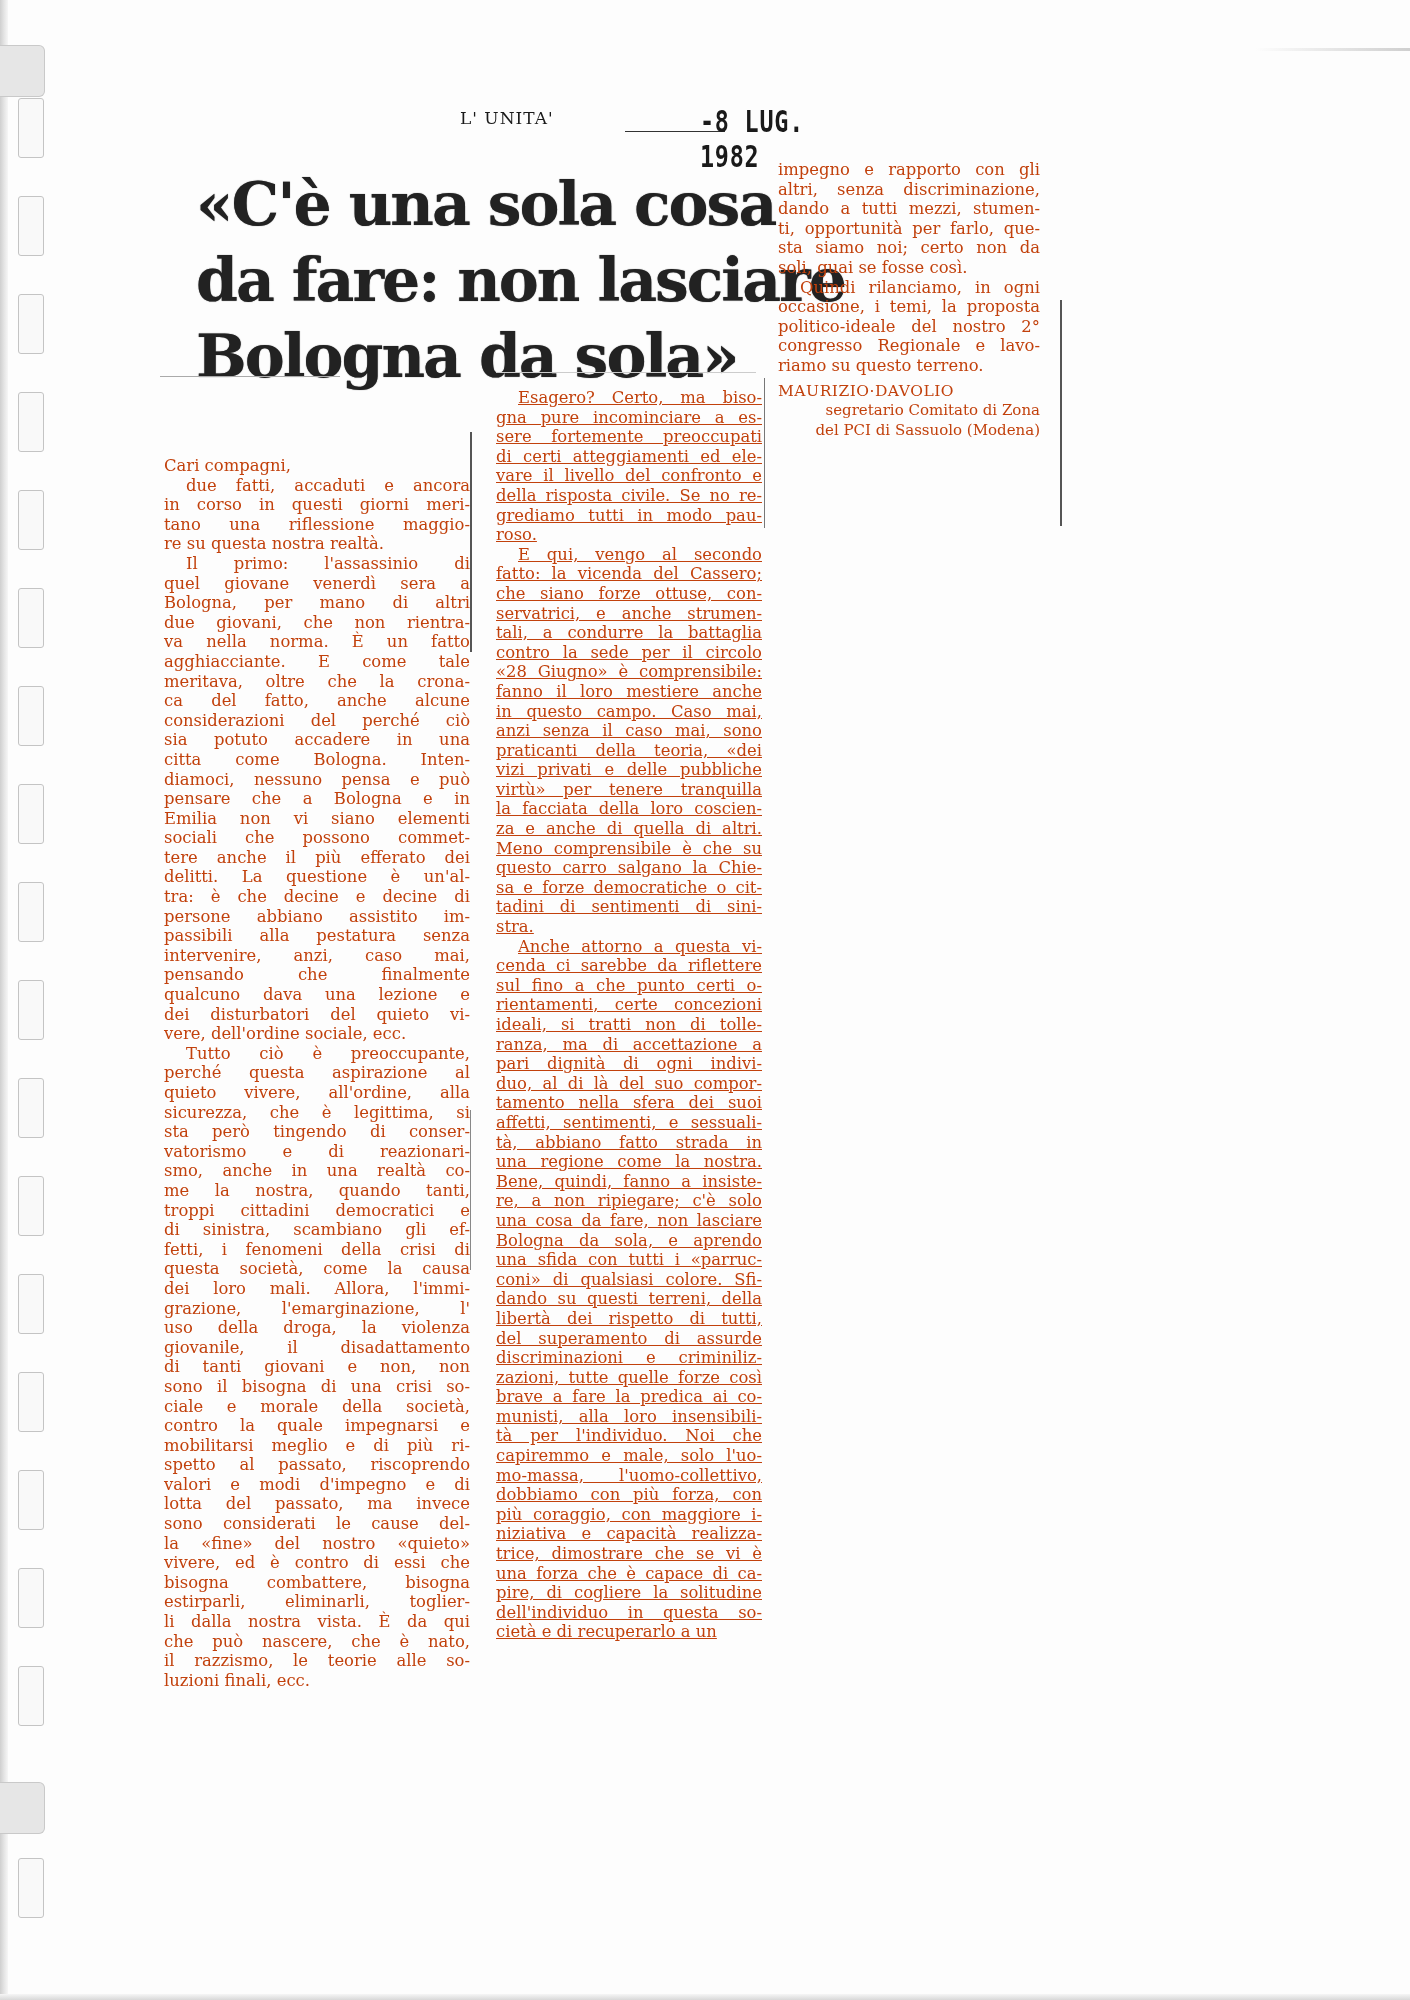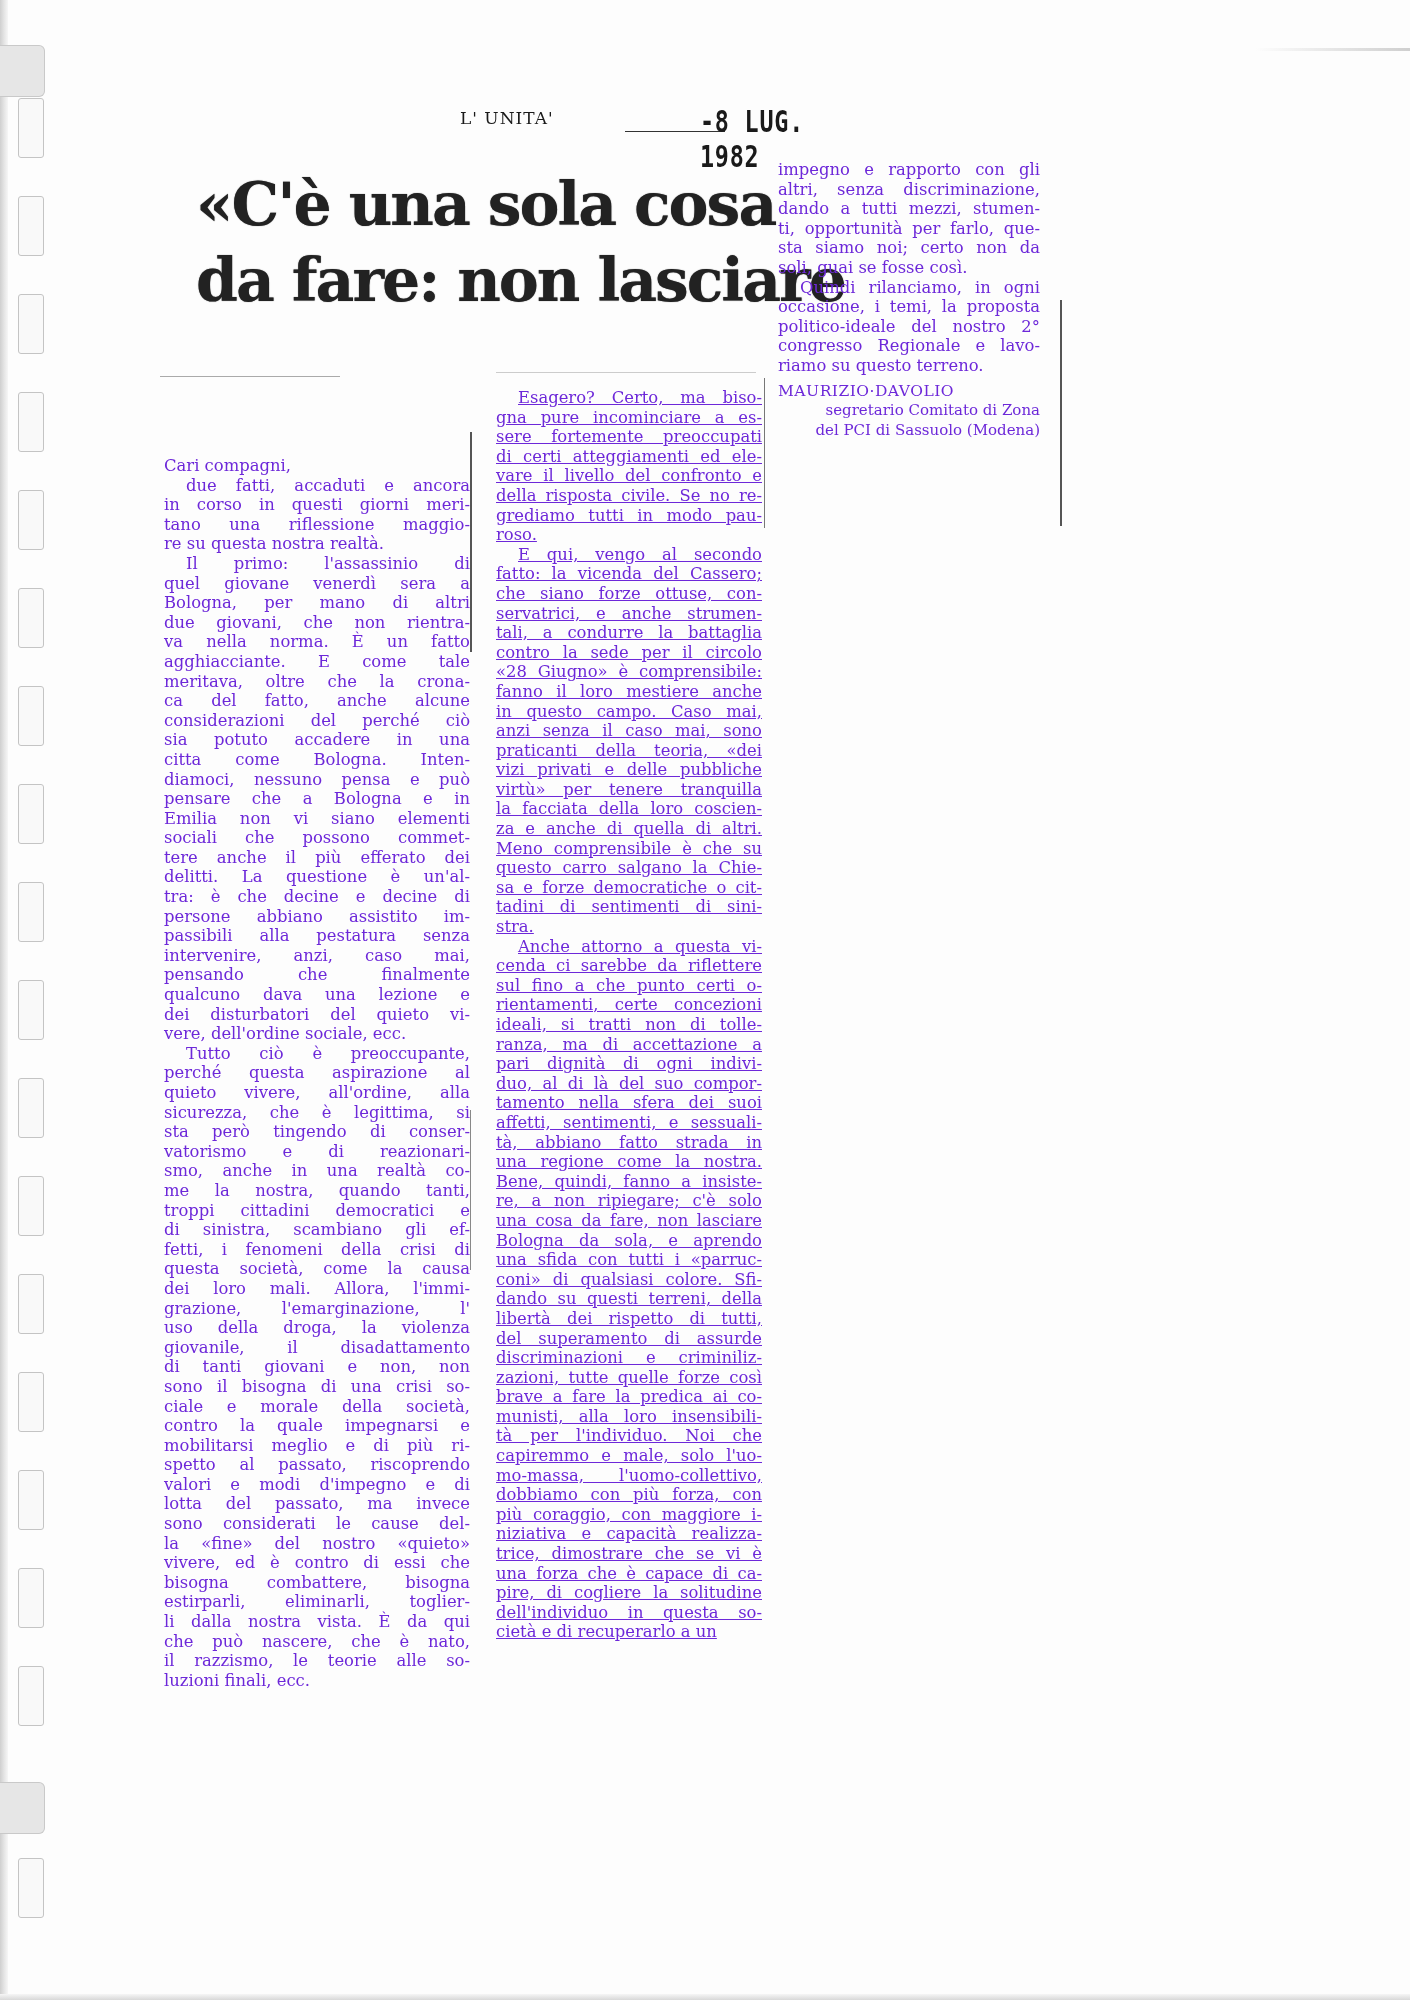--- a/index.html
+++ b/index.html
@@ -59,21 +59,21 @@
     position:absolute; left:160px; top:376px; width:180px; border-top:1px solid #aaa;
   }
   .rule-short2 {
     position:absolute; left:496px; top:372px; width:260px; border-top:1px solid #ccc;
   }
   .vrule {
     position:absolute; width:0; border-left:2px solid #555;
   }
 
   .col {
-    position:absolute; font-size:16.4px; line-height:19.6px; color:#6d28d9;
+    position:absolute; font-size:16.4px; line-height:19.6px; color:#c2410c;
     text-align:justify;
   }
   .col .line { display:block; white-space:nowrap; text-align-last:justify; text-align:justify; }
   .col .line.last { text-align-last:left; }
   .indent { padding-left:22px; }
 
   #col1 { left:164px; top:412px; width:306px;margin-top:44px; }
   #col2 { left:496px; top:388px; width:266px;text-decoration:underline; }
   #col3 { left:778px; top:160px; width:262px; }
 
@@ -113,20 +113,21 @@
 
 <div class="masthead">
   <span class="paper-name">L' UNITA'</span>
   <span class="date-rule"></span>
   <span class="date-stamp">-8 LUG. 1982</span>
 </div>
 
 <div class="headline">
   <div>«C'è una sola cosa</div>
   <div>da fare: non lasciare</div>
+  <div>Bologna da sola»</div>
 </div>
 
 <div class="rule-short"></div>
 <div class="rule-short2"></div>
 <div class="vrule" style="left:470px; top:432px; height:220px;"></div>
 <div class="vrule" style="left:470px; top:1110px; height:160px; border-left-width:1px; border-color:#888;"></div>
 <div class="vrule" style="left:764px; top:378px; height:150px; border-left-width:1px; border-color:#777;"></div>
 <div class="vrule" style="left:1060px; top:300px; height:226px;"></div>
 
 <div class="col" id="col1">

